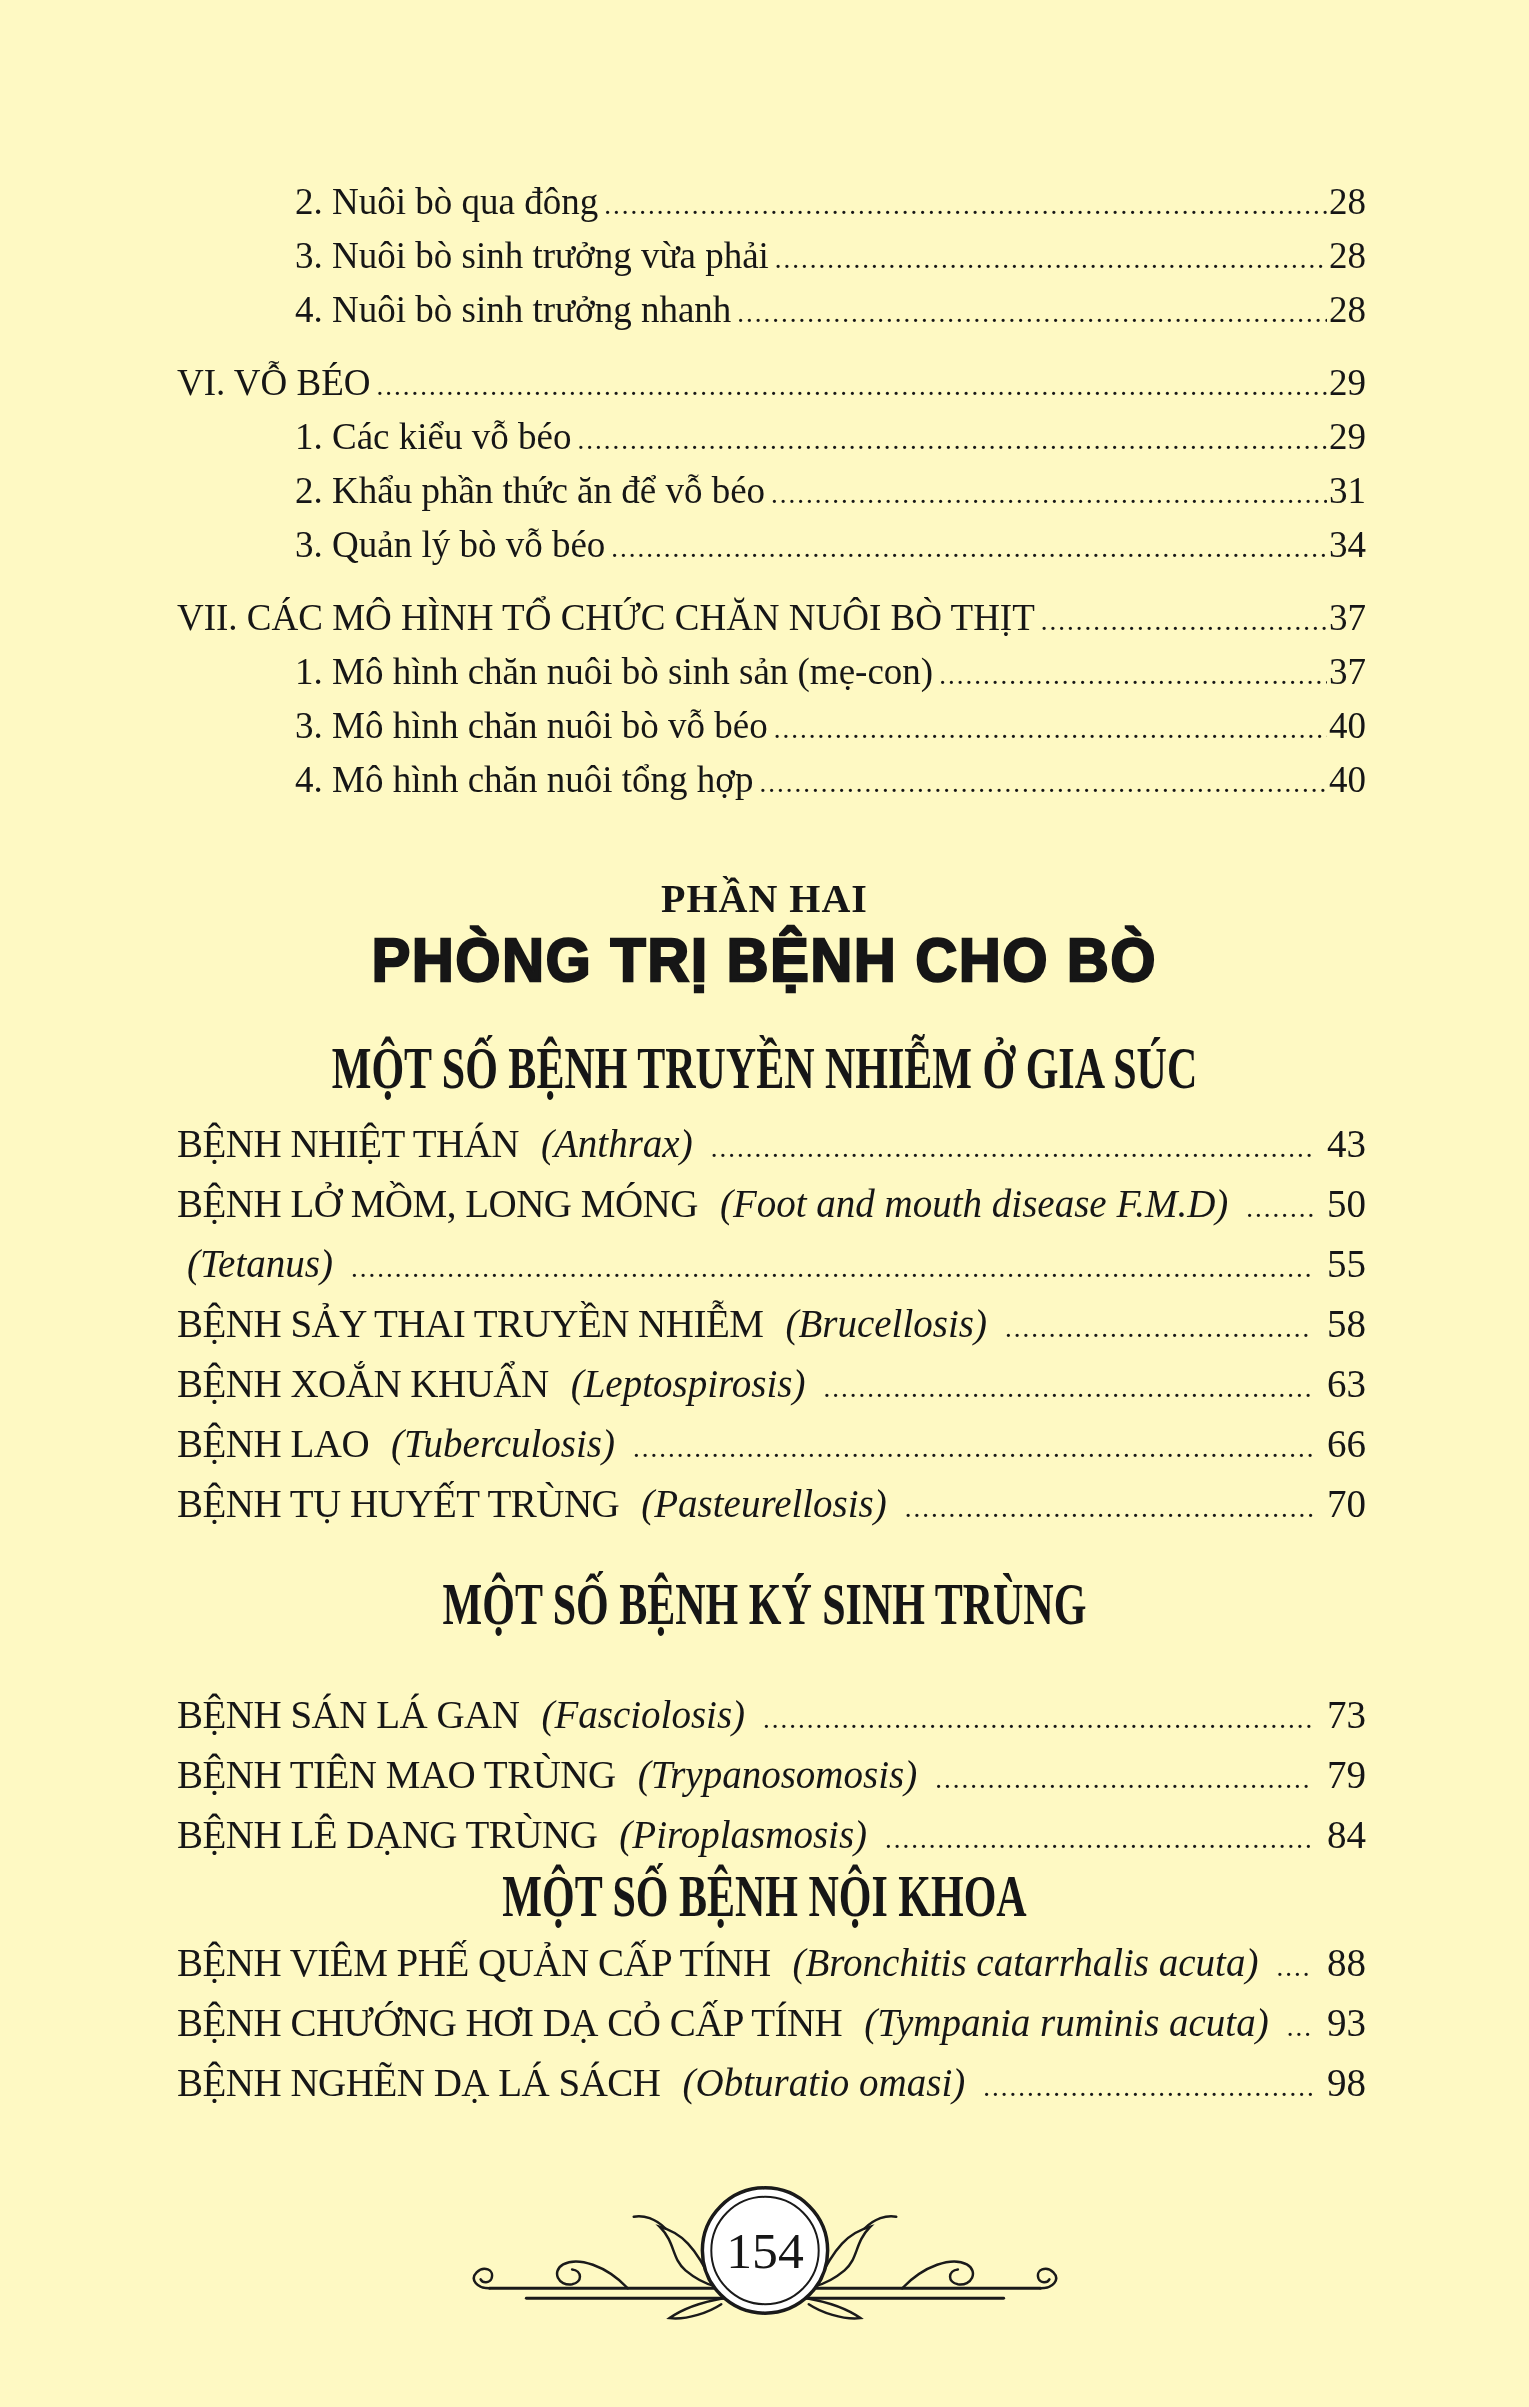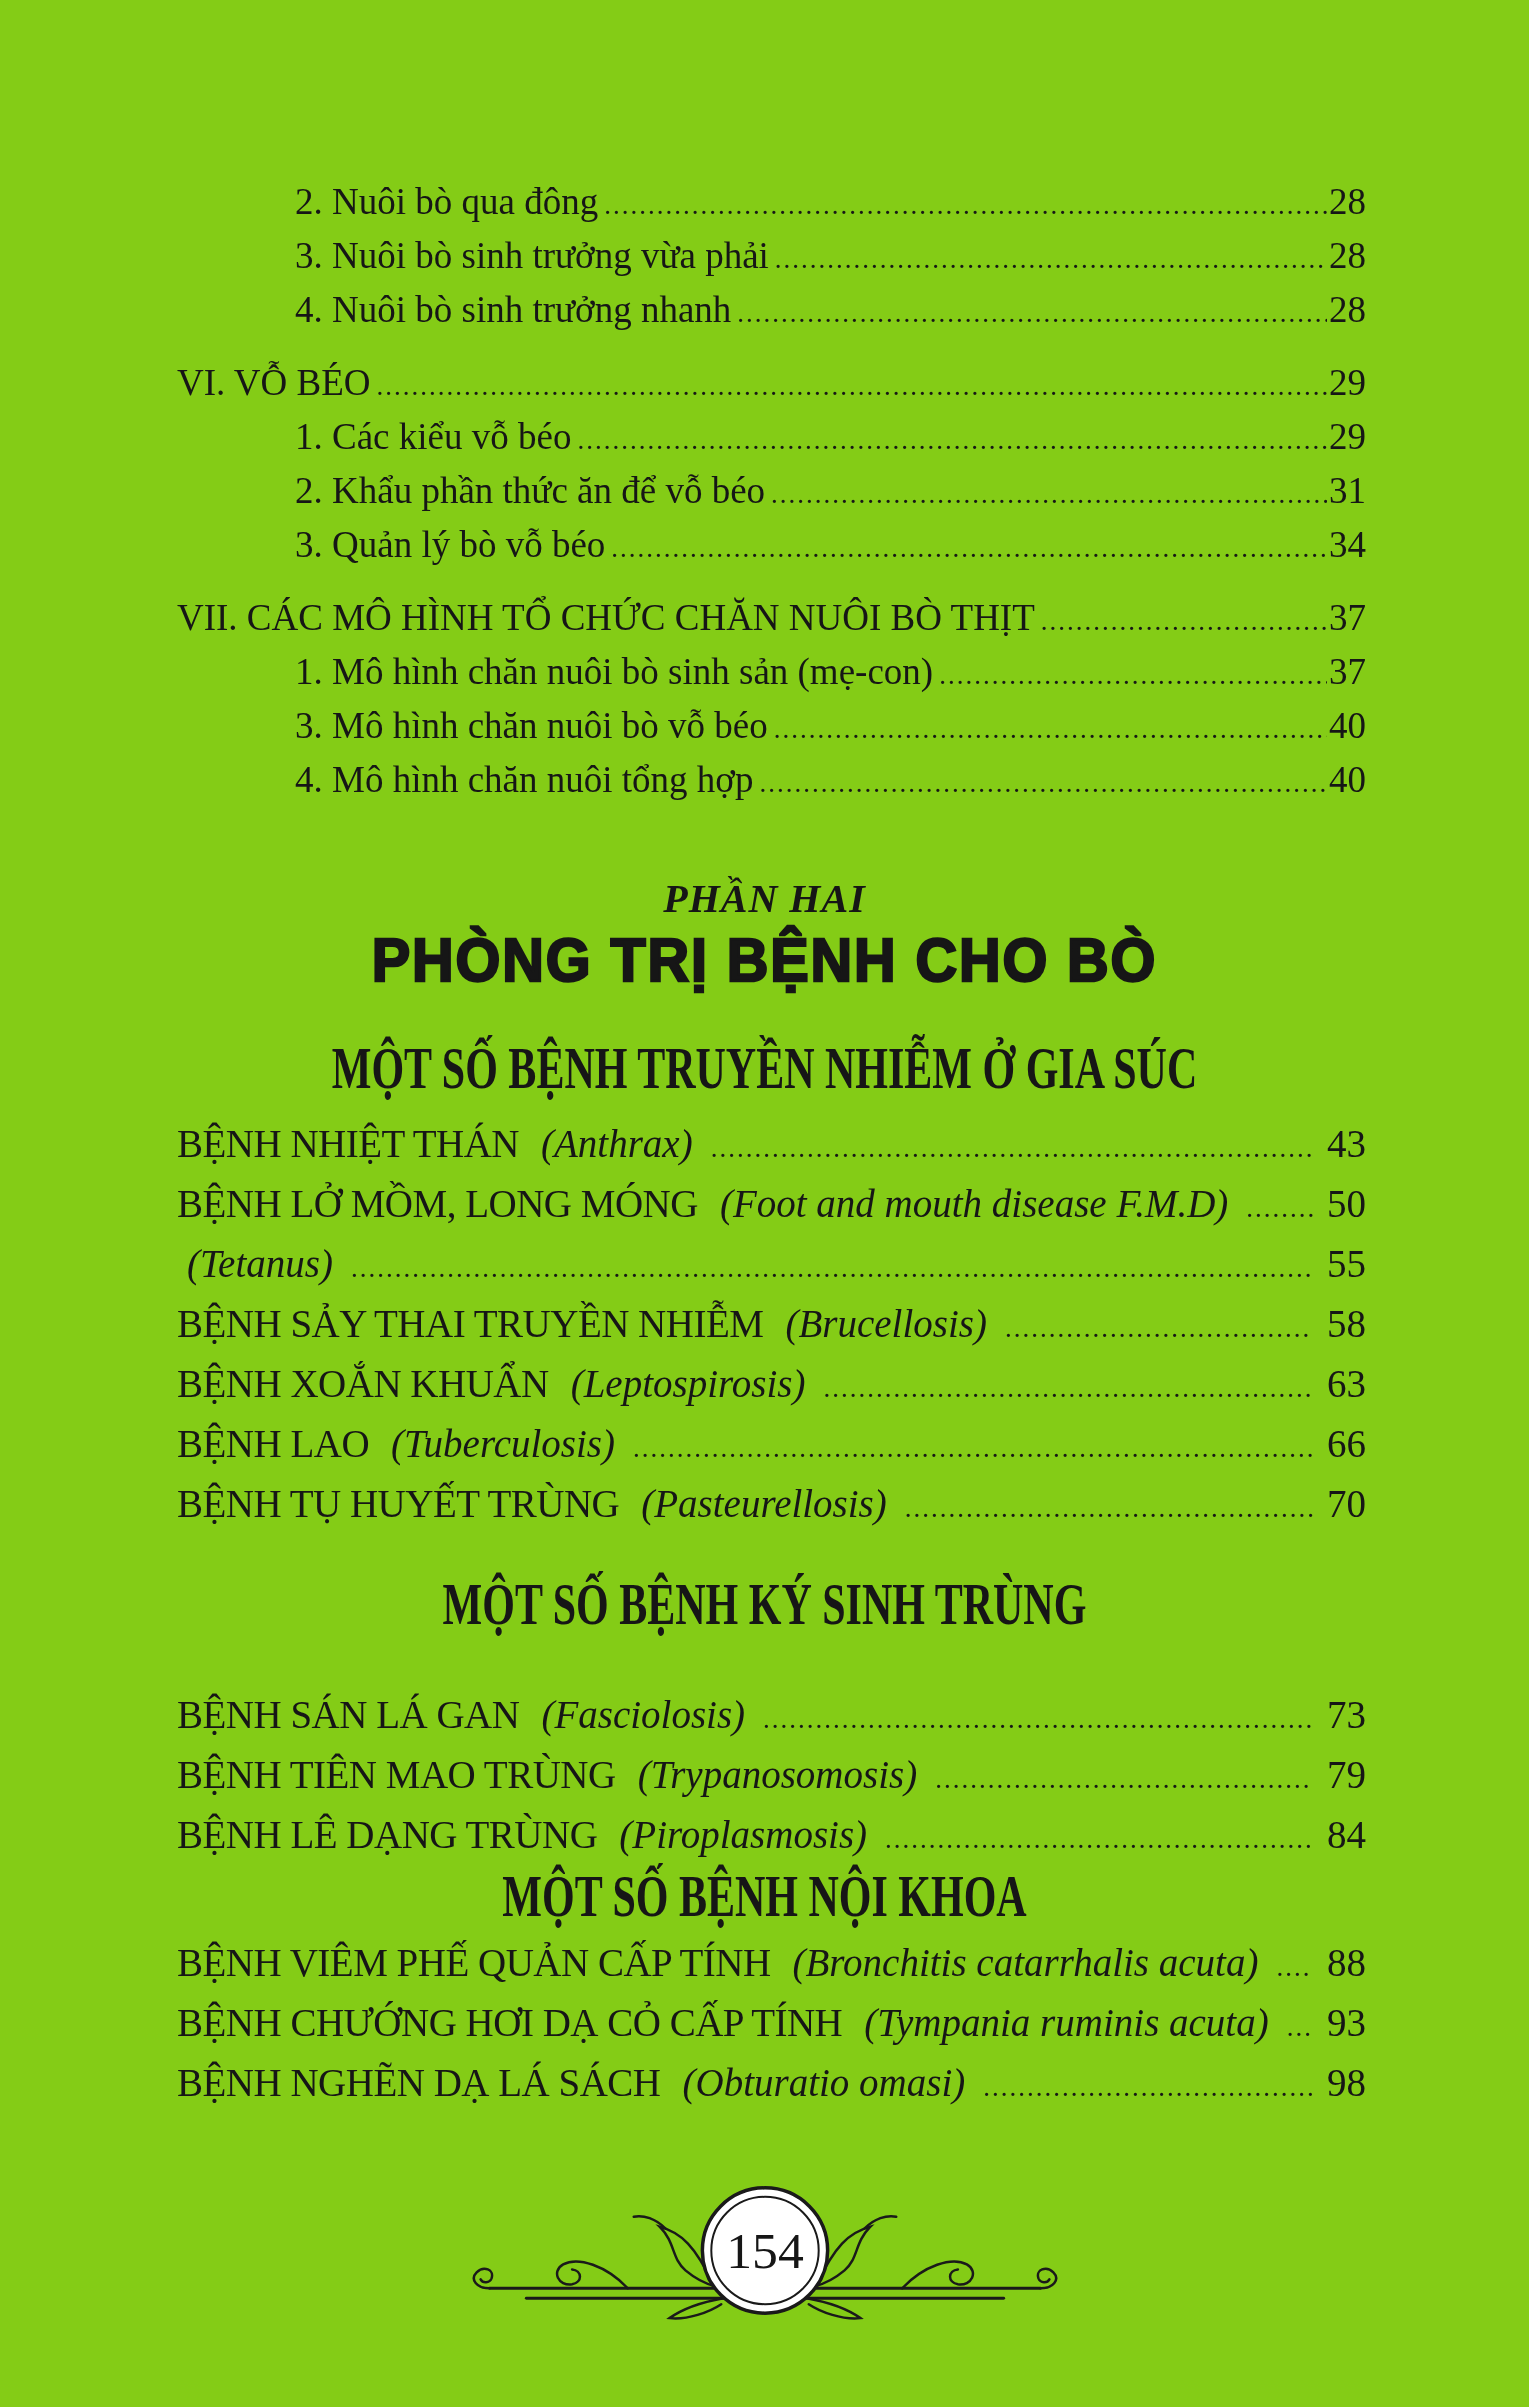--- a/index.html
+++ b/index.html
@@ -1,18 +1,18 @@
 <!DOCTYPE html>
 <html lang="vi"><head>
 <meta charset="utf-8">
 <style>
   html,body { margin:0; padding:0; background:#ffffff; }
   .page {
     position:relative; width:1529px; height:2408px;
-    background:#84cc16; color:#161616; overflow:hidden;
+    background:#fef9c3; color:#161616; overflow:hidden;
     font-family:"Liberation Serif","DejaVu Serif",serif;
   }
 
   
   .row { display:flex; align-items:baseline; white-space:nowrap; }
   .dots {
     flex:1 1 0; min-width:0; overflow:hidden;
     font-size:27px; letter-spacing:2px; margin:0 2px 0 6px;
   }
   .pg { flex:0 0 auto; }
@@ -22,21 +22,21 @@
     position:absolute; top:175px; left:177px; width:1189px;
     font-size:37px; line-height:54px;
   }
   .toc1 .row { height:54px; }
   .toc1 .row.top { margin-top:19px; }
   .toc1 .row.sub { padding-left:118px; }
 
   
   .kicker {
     position:absolute; top:872px; left:0; width:100%;
-    text-align:center; font-style:italic; font-weight:bold;
+    text-align:center; font-weight:bold;
     font-size:40px; line-height:54px; letter-spacing:1px;
   }
   .big-title {
     position:absolute; top:920px; left:0; width:100%;
     text-align:center;
     font-family:"Liberation Sans","DejaVu Sans",sans-serif;
     font-weight:bold; font-size:62px; line-height:80px;
     letter-spacing:2px;
     -webkit-text-stroke:2.5px #161616;
     transform:scaleX(0.93);

